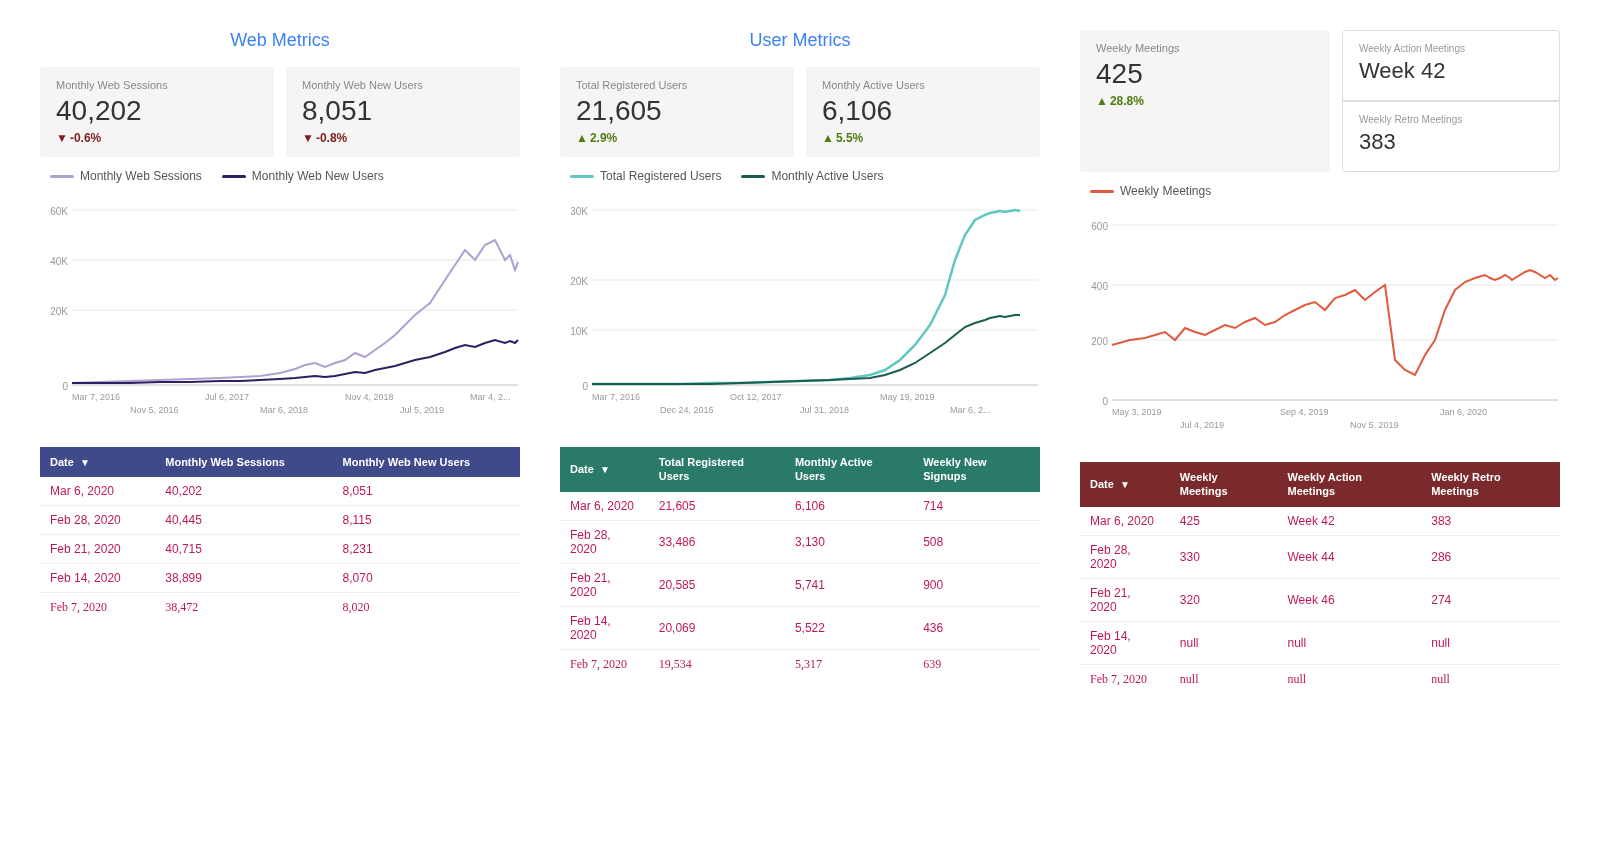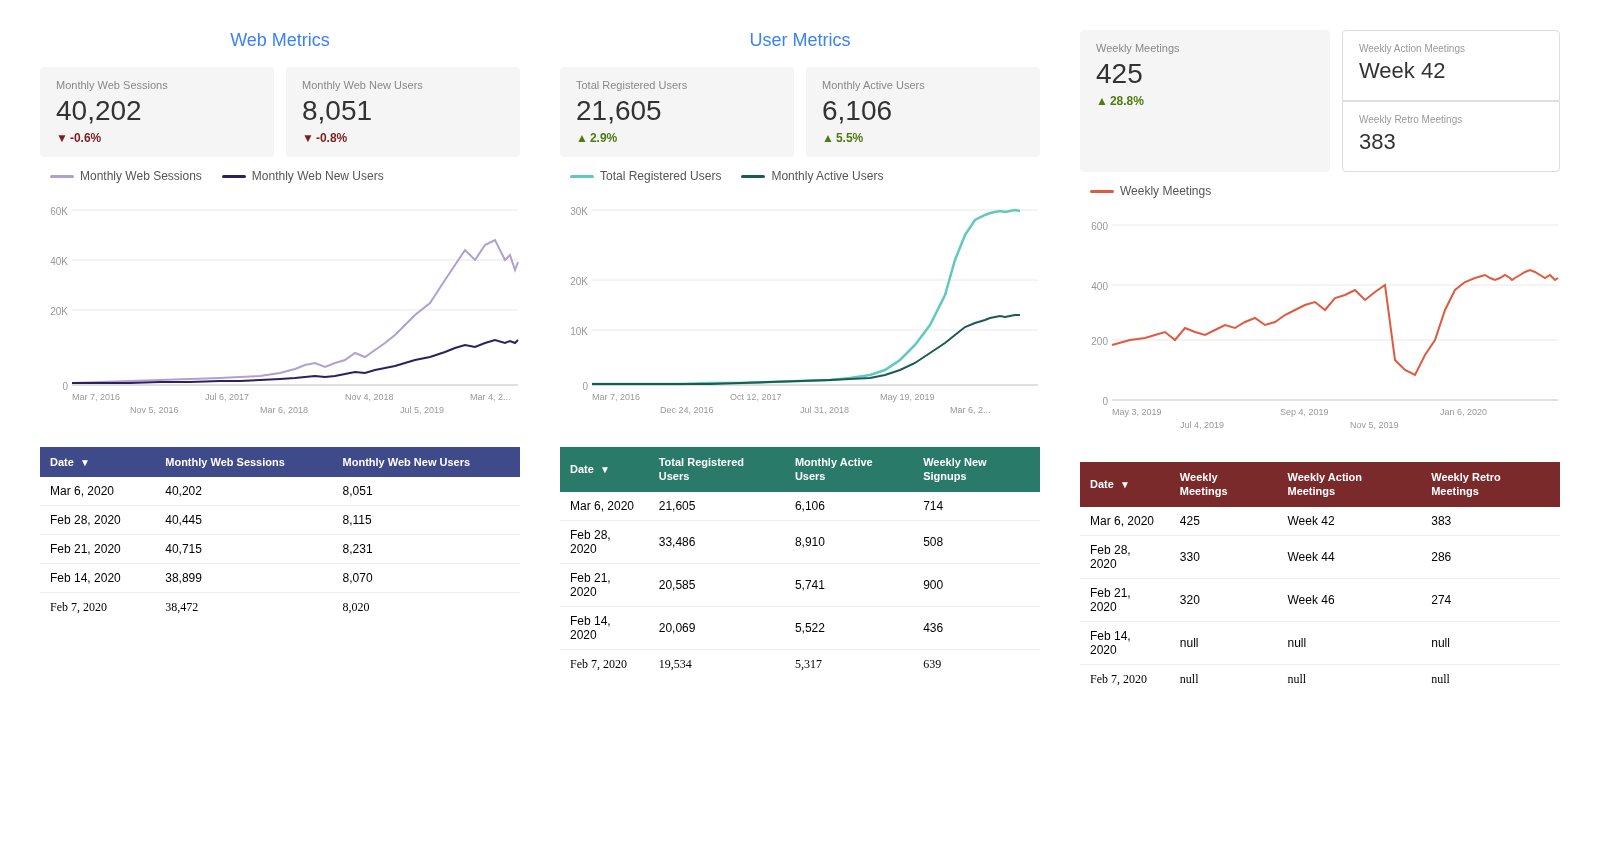--- a/index.html
+++ b/index.html
@@ -134,21 +134,21 @@
     }
     .data-table tbody tr {
       border-bottom: 1px solid #eee;
     }
     .data-table tbody tr:last-child {
       border-bottom: none;
       font-family: Liberation Serif, serif;
     }
     .data-table tbody td {
       padding: 7px 10px;
-      color: #000000;
+      color: #be185d;
     }
     .table-web thead { background: #3f4a8a; }
     .table-user thead { background: #2a7a6a; }
     .table-meeting thead { background: #7a2a2a; }
 
     .sort-arrow { font-size: 10px; margin-left: 3px; }
   </style>
 </head>
 <body>
 
@@ -320,21 +320,21 @@
       <tbody id="user-tbody">
       <tr>
             <td>Mar 6, 2020</td>
             <td>21,605</td>
             <td>6,106</td>
             <td>714</td>
           </tr>
           <tr>
             <td>Feb 28, 2020</td>
             <td>33,486</td>
-            <td>8,910</td>
+            <td>3,130</td>
             <td>508</td>
           </tr>
           <tr>
             <td>Feb 21, 2020</td>
             <td>20,585</td>
             <td>5,741</td>
             <td>900</td>
           </tr>
           <tr>
             <td>Feb 14, 2020</td>

